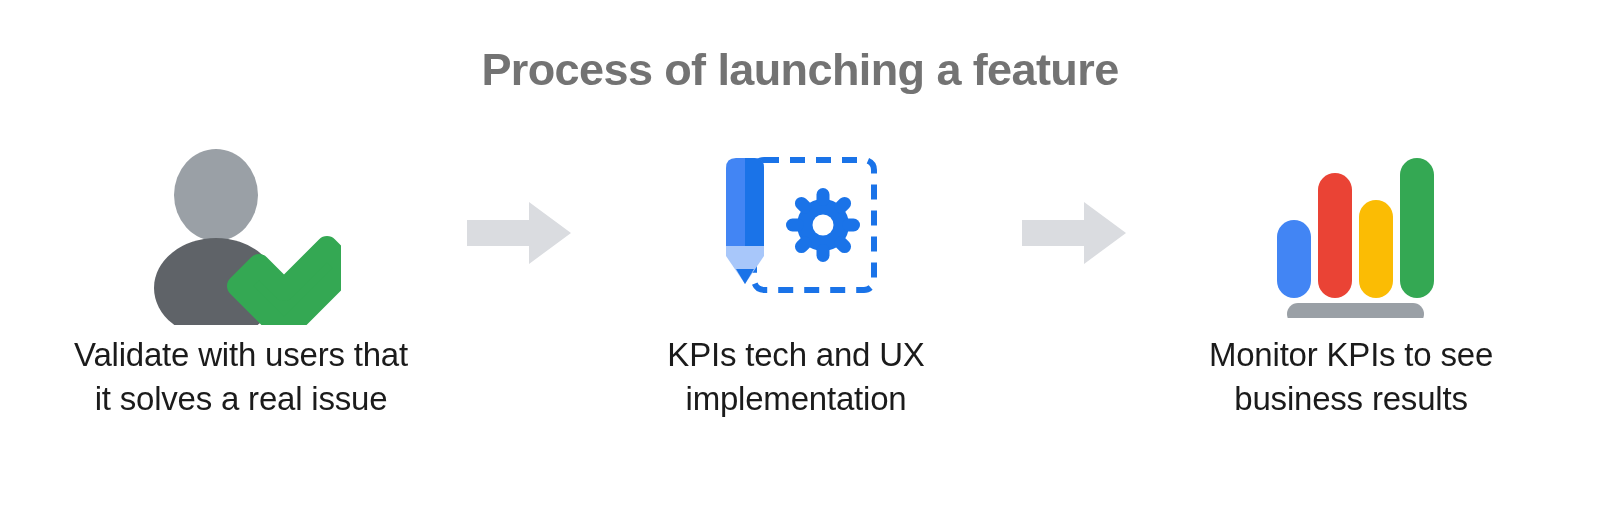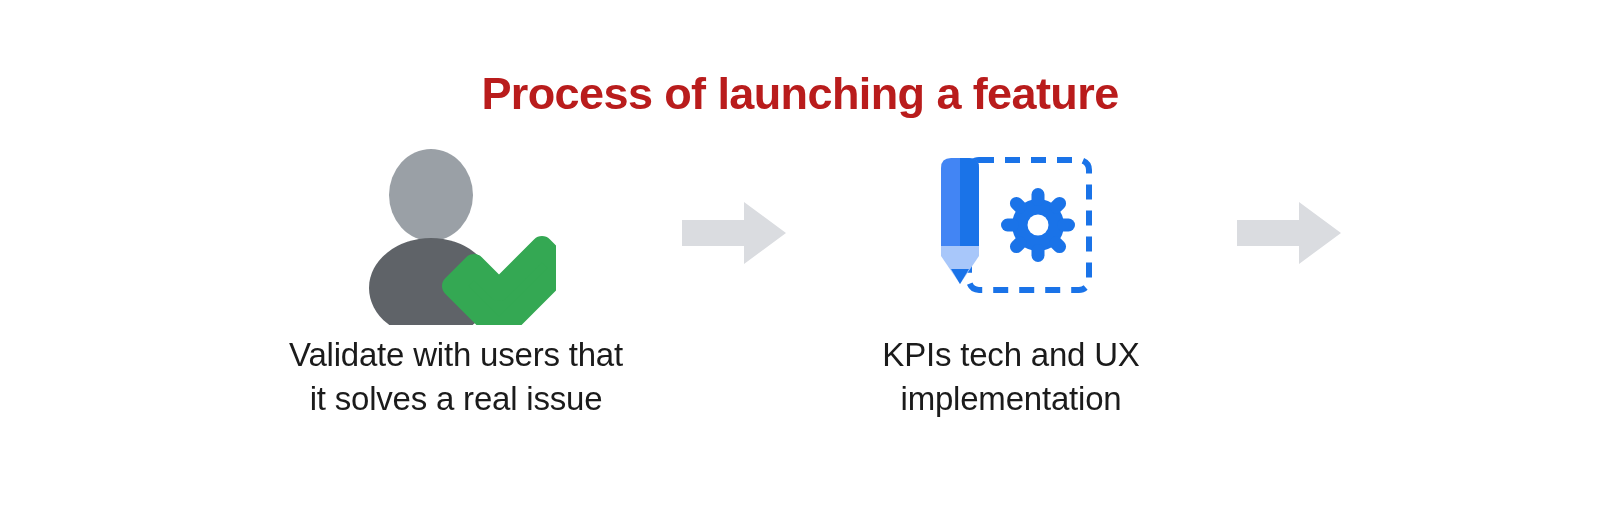--- a/index.html
+++ b/index.html
@@ -18,28 +18,28 @@
   .slide {
     position: relative;
     width: 1600px;
     height: 506px;
     background: #ffffff;
   }
 
   
   .title {
     position: absolute;
-    top: 68px;
+    top: 44px;
     left: 0;
     width: 1600px;
     text-align: center;
     font-size: 45px;
     font-weight: bold;
     letter-spacing: -0.6px;
-    color: #b91c1c;
+    color: #737373;
     line-height: 1.15;
     white-space: nowrap;
   }
 
   
   .steps {
     position: absolute;
     top: 140px;
     left: 0;
     width: 1600px;
@@ -158,15 +158,32 @@
     </div>
 
     <div class="arrow-cell">
       <span>
         <svg width="104" height="62" viewBox="0 0 104 62" aria-hidden="true">
           <path d="M 0 18 L 62 18 L 62 0 L 104 31 L 62 62 L 62 44 L 0 44 Z" fill="#DADCE0"></path>
         </svg>
       </span>
     </div>
 
+    <div class="step step-3">
+      <div class="step-icon">
+        <span>
+          <svg width="165" height="170" viewBox="0 0 165 170" aria-hidden="true">
+
+            <rect x="8" y="72" width="34" height="78" rx="17" fill="#4285F4"></rect>
+            <rect x="49" y="25" width="34" height="125" rx="17" fill="#EA4335"></rect>
+            <rect x="90" y="52" width="34" height="98" rx="17" fill="#FBBC04"></rect>
+            <rect x="131" y="10" width="34" height="140" rx="17" fill="#34A853"></rect>
+
+            <rect x="18" y="155" width="137" height="22" rx="11" fill="#9AA0A6"></rect>
+          </svg>
+        </span>
+      </div>
+      <div class="step-caption">Monitor KPIs to see
+business results</div>
+    </div>
 
   </div>
 </div>
 
 </body></html>

